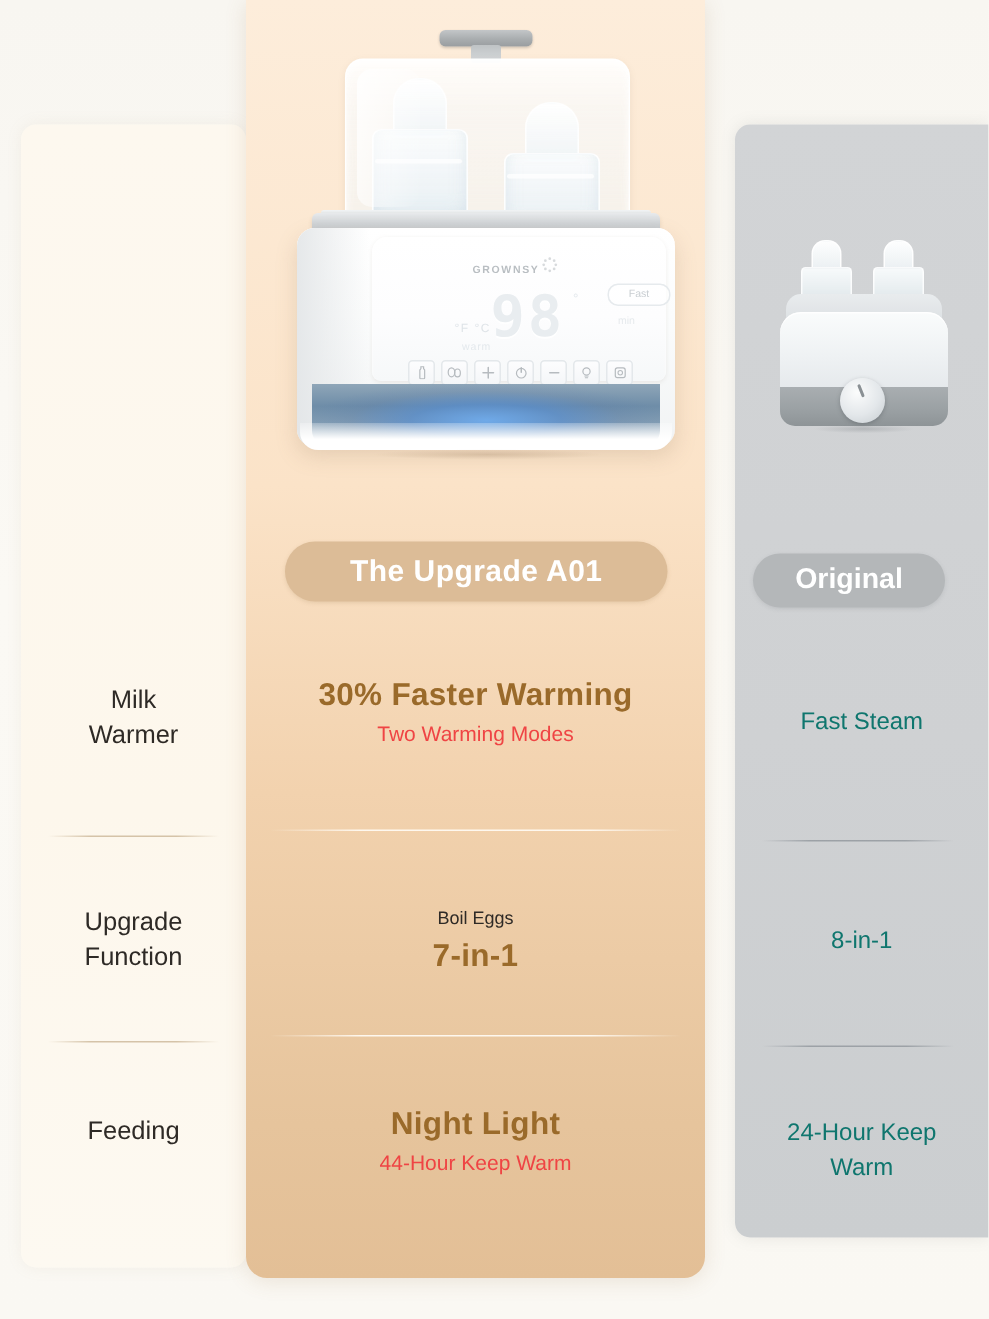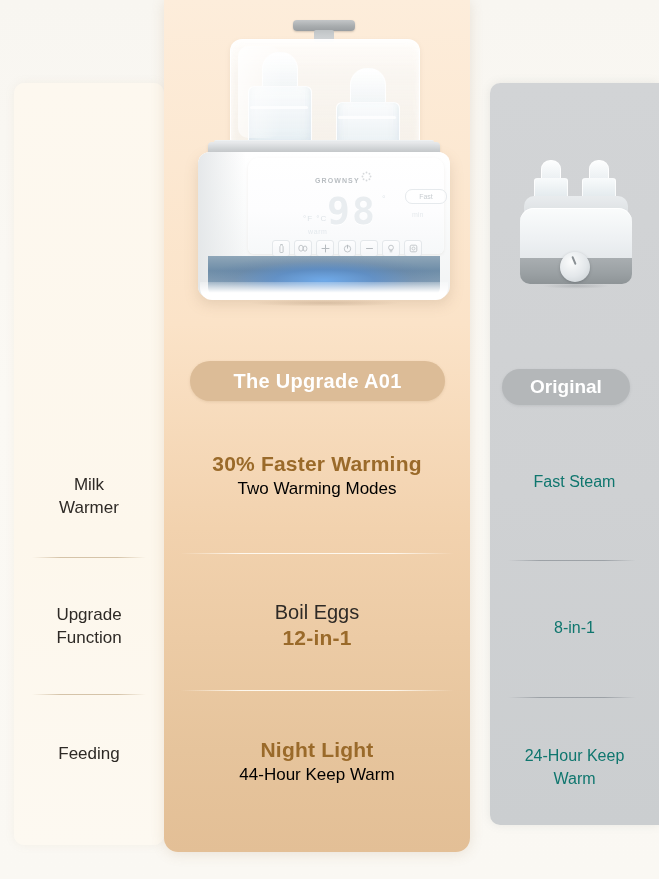--- a/index.html
+++ b/index.html
@@ -40,24 +40,24 @@
   
   .cell{position:absolute;text-align:center;}
   .lbl{
     color:#2e2a26;font-size:17px;line-height:23px;font-weight:400;
   }
   .hl-main{
     color:#9a6a2a;font-size:21px;font-weight:bold;line-height:27px;
     letter-spacing:.2px;
   }
   .hl-sub{
-    color:#000000;font-size:17px;line-height:24px;font-weight:400;
+    color:#ef4444;font-size:14px;line-height:24px;font-weight:400;
   }
   .hl-small{
-    color:#2e2a26;font-size:20px;line-height:23px;
+    color:#2e2a26;font-size:12px;line-height:23px;
   }
   .right-txt{
     color:#0f766e;font-size:16px;line-height:23px;
   }
 
   
   .badge{
     position:absolute;border-radius:999px;color:#fff;text-align:center;
     font-weight:bold;display:flex;align-items:center;justify-content:center;
   }
@@ -385,41 +385,41 @@
     <div class="orig-body"></div>
     <div class="orig-base"></div>
     <div class="orig-knob"></div>
     <div class="orig-knob-mark"></div>
     <div class="orig-shadow"></div>
   </div>
 
   <div class="badge badge-new">The Upgrade A01</div>
   <div class="badge badge-orig">Original</div>
 
-  <div class="cell lbl" style="left:14px;top:473px;width:150px;">
+  <div class="cell lbl" style="left:14px;top:455px;width:150px;">
     <div>Milk</div>
     <div>Warmer</div>
   </div>
   <div class="cell" style="left:164px;top:450px;width:306px;">
     <div class="hl-main">30% Faster Warming</div>
     <div class="hl-sub">Two Warming Modes</div>
   </div>
   <div class="cell right-txt" style="left:490px;top:470px;width:169px;">Fast Steam</div>
 
   <div class="divider div-left" style="top:557px;"></div>
   <div class="divider div-center" style="top:553px;"></div>
   <div class="divider div-right" style="top:560px;"></div>
 
   <div class="cell lbl" style="left:14px;top:603px;width:150px;">
     <div>Upgrade</div>
     <div>Function</div>
   </div>
   <div class="cell" style="left:164px;top:601px;width:306px;">
     <div class="hl-small">Boil Eggs</div>
-    <div class="hl-main">12-in-1</div>
+    <div class="hl-main">7-in-1</div>
   </div>
   <div class="cell right-txt" style="left:490px;top:616px;width:169px;">8-in-1</div>
 
   <div class="divider div-left" style="top:694px;"></div>
   <div class="divider div-center" style="top:690px;"></div>
   <div class="divider div-right" style="top:697px;"></div>
 
   <div class="cell lbl" style="left:14px;top:742px;width:150px;">
     <div>Feeding</div>
   </div>

